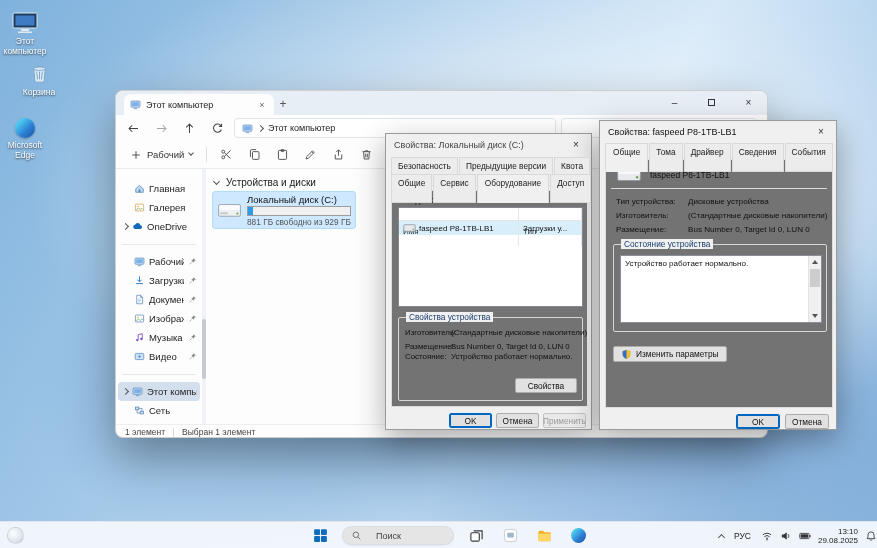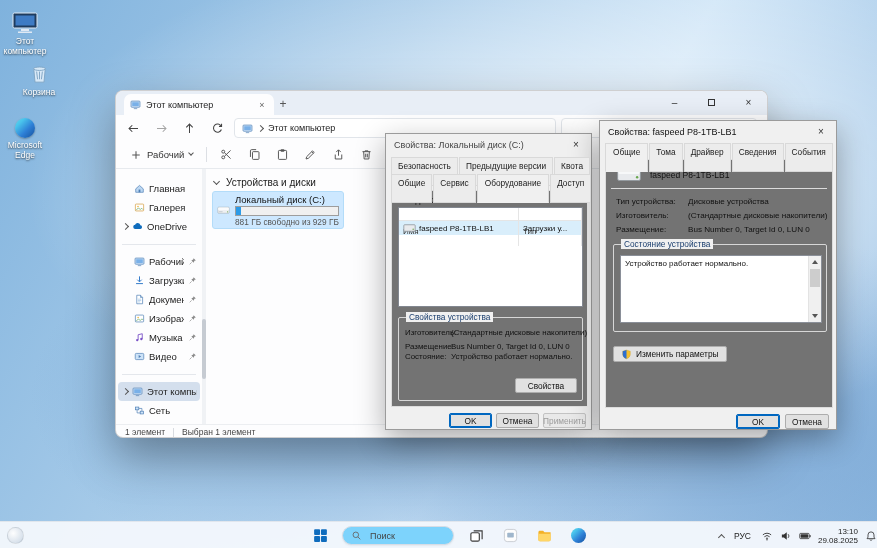--- a/index.html
+++ b/index.html
@@ -42,21 +42,21 @@
 .sbsep{height:16px;display:flex;align-items:center}.sbsep>div{height:1px;background:#e4e7ec;width:100%;margin:0 6px}
 .chev{display:inline-block;width:5px;height:5px;border-right:1.2px solid #555;border-bottom:1.2px solid #555;transform:rotate(-45deg);flex:none}
 .chev.down{transform:rotate(45deg);margin-top:-3px}
 .chev.up{transform:rotate(-135deg);margin-top:3px}
 .chev.sm{width:4px;height:4px}
 .chevspace{width:7px;flex:none}
 .splitter{width:4px;background:#f0f2f5;position:relative}
 .sthumb{position:absolute;left:0;top:150px;width:4px;height:60px;background:#c6cbd2;border-radius:2px}
 .emain{flex:1;position:relative;background:#fdfdfe}
 .sechdr{position:absolute;left:8px;top:8px;display:flex;align-items:center;gap:7px;font-size:10px;color:#1a1a1a}
-.drive-tile{position:absolute;left:6px;top:22px;width:132px;height:38px;background:#cde8ff;border:1px solid #b3dcf9;border-radius:3px;display:flex;align-items:center;gap:5px;padding:0 4px}
+.drive-tile{position:absolute;left:6px;top:22px;width:144px;height:38px;background:#cde8ff;border:1px solid #b3dcf9;border-radius:3px;display:flex;align-items:center;gap:5px;padding:0 4px}
 .dcol{flex:1;display:flex;flex-direction:column;gap:1px}
 .dname{font-size:9.5px;color:#111;white-space:nowrap}
 .pbar{width:104px;height:10px;border:1px solid #9d9d9d;background:#f0f0f0}
 .pfill{height:100%;background:#2b9be8}
 .dfree{font-size:8.3px;color:#555;white-space:nowrap}
 .statusbar{height:15px;border-top:1px solid #eceef1;display:flex;align-items:center;gap:8px;padding:0 9px;font-size:8.5px;color:#444}
 .sbdiv{width:1px;height:9px;background:#d8dbe0}
 
 
 .dlg{position:absolute;background:#f0f0f0;border:1px solid #9b9b9b;box-shadow:0 10px 28px rgba(0,0,0,.32);font-size:8.5px}
@@ -86,21 +86,21 @@
 .tri-dn{width:0;height:0;border-left:3px solid transparent;border-right:3px solid transparent;border-top:4px solid #555}
 .sb-track{flex:1;position:relative}
 .sb-thumb{position:absolute;left:1px;right:1px;top:1px;height:18px;background:#cdcdcd}
 .hline{position:absolute;height:1px;background:#dcdcdc}
 .changebtn{position:absolute;height:16px;background:#e1e1e1;border:1px solid #adadad;border-radius:2px;display:inline-flex;align-items:center;gap:4px;padding:0 7px;font-size:8.3px;color:#111}
 
 
 #taskbar{position:absolute;left:0;bottom:0;width:877px;height:27px;background:rgba(242,247,252,.96);border-top:1px solid rgba(0,0,0,.06);display:flex;align-items:center}
 .tb-center{position:absolute;left:308px;top:0;height:27px;display:flex;align-items:center;gap:10px}
 .tbicon{width:24px;height:24px;display:flex;align-items:center;justify-content:center;border-radius:4px}
-.tb-search{width:112px;height:19px;background:#7dd3fc;border:1px solid #d7dde6;border-radius:10px;display:flex;align-items:center;gap:8px;padding:0 8px;font-size:9px;color:#444;box-shadow:0 1px 2px rgba(0,0,0,.06)}
+.tb-search{width:112px;height:19px;background:#e5e5e5;border:1px solid #d7dde6;border-radius:10px;display:flex;align-items:center;gap:14px;padding:0 8px;font-size:9px;color:#444;box-shadow:0 1px 2px rgba(0,0,0,.06)}
 .tb-right{position:absolute;right:0;top:0;height:27px;display:flex;align-items:center;gap:7px}
 .tb-lang{font-size:8.5px;color:#222;padding:2px 3px}
 .tb-clock{text-align:right;font-size:8px;color:#222;line-height:9px}
 .widget{position:absolute;left:7px;top:5px;width:17px;height:17px;border-radius:50%;background:radial-gradient(circle at 35% 35%,#fefefe,#c9d6e4);border:1px solid rgba(0,0,0,.08)}
 .edge-sm{width:15px;height:15px;border-radius:50%;background:linear-gradient(135deg,#5fd6e8 5%,#49c3ec 25%,#2d7fd6 60%,#16519c 100%)}
 svg{display:block}
 .i9{width:9px;height:9px}.i11{width:11px;height:11px}.i12{width:12px;height:12px}.i13{width:13px;height:13px}.i15{width:15px;height:15px}
 </style>
 </head>
 <body>

